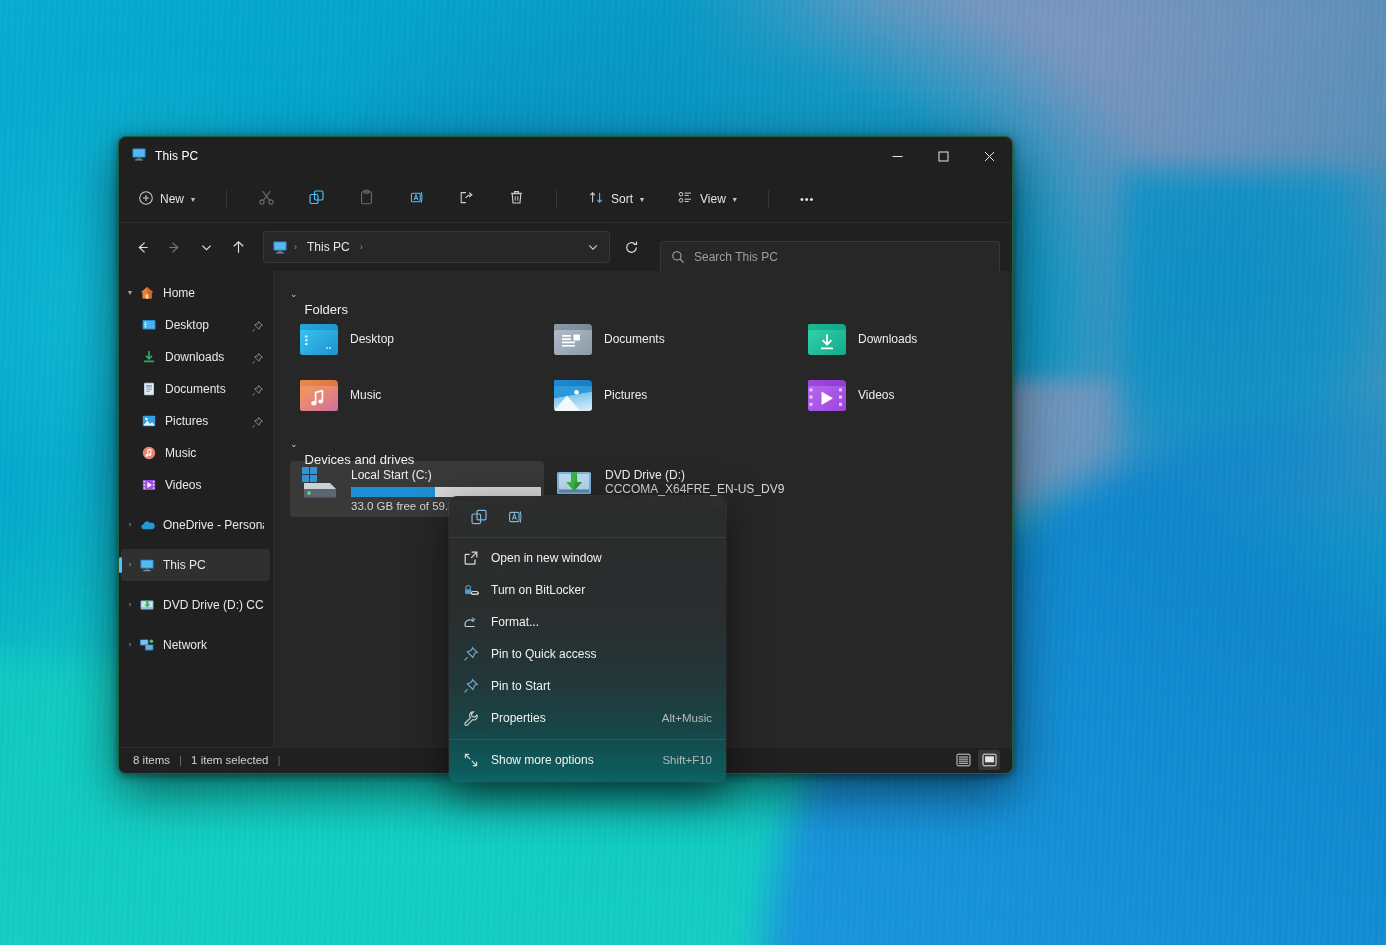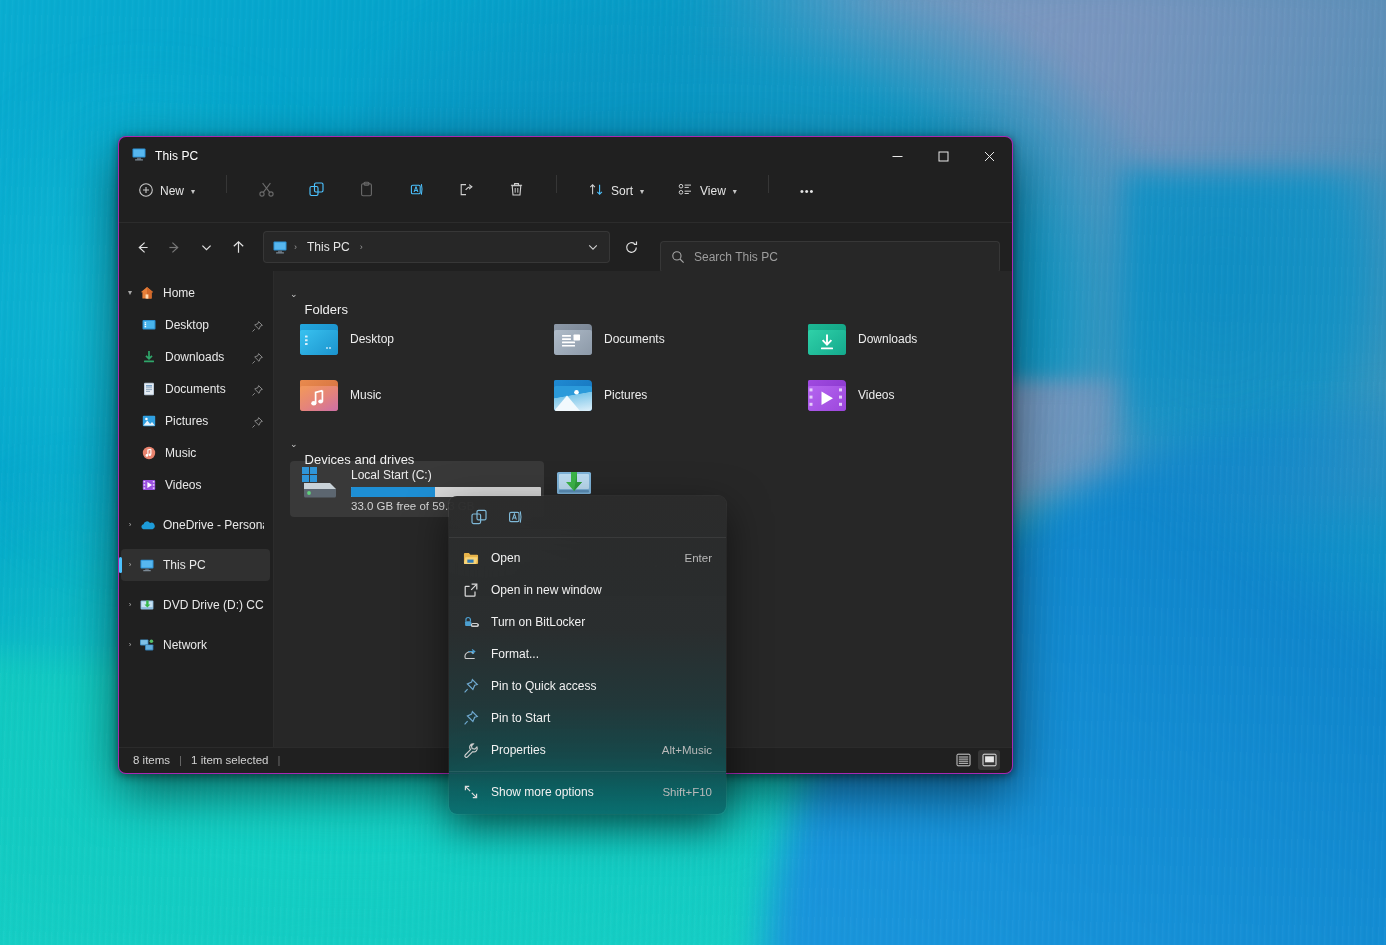--- a/index.html
+++ b/index.html
@@ -109,21 +109,21 @@
       rgba(255,255,255,0) 6px);
   }
 
   
   #window {
     position: absolute;
     left: 118px;
     top: 136px;
     width: 895px;
     height: 638px;
-    background: #a21caf;
+    background: #14532d;
     border-radius: 8px;
     box-shadow: 0 18px 52px rgba(0,0,0,.55), 0 2px 10px rgba(0,0,0,.5);
     overflow: hidden;
     display: flex;
     flex-direction: column;
     border: 1px solid rgba(255,255,255,.06);
   }
 
   
   #titlebar {
@@ -157,20 +157,21 @@
     color: #e8e8e8;
     font-size: 11px;
     cursor: default;
   }
 
   
   #cmdbar {
     height: 48px;
     background: #202020;
     display: flex;
+    align-items: center;
     padding: 0 10px;
     gap: 15px;
     flex: none;
     position: relative;
   }
   #cmdbar::after {
     content: "";
     position: absolute;
     left: 0; right: 0; bottom: 0;
     height: 1px;
@@ -1106,20 +1107,25 @@
           <div class="drive-tile">
             <span style="flex:none;">
               <svg width="40" height="34" viewBox="0 0 40 34">
                 <rect x="3" y="6" width="34" height="22" rx="1.6" fill="#7fb4da"></rect>
                 <rect x="5" y="8" width="30" height="15" rx="1" fill="#bcdcf1"></rect>
                 <rect x="5" y="24" width="30" height="2.6" rx="1" fill="#5d90b8"></rect>
                 <path d="M23 6 L23 16 L28 16 L20 25 L12 16 L17 16 L17 6 Z" fill="#3cb54a"></path>
                 <path d="M23 6 L23 16 L28 16 L20 25 Z" fill="#2e9c3c"></path>
               </svg>
             </span>
+            <div class="drive-info">
+              <div class="drive-name">DVD Drive (D:)</div>
+              <div class="drive-sub">CCCOMA_X64FRE_EN-US_DV9</div>
+              <div class="drive-free">0 bytes free of 4.67 GB</div>
+            </div>
           </div>
 
         </div>
 
       </div>
     </div>
 
     <div id="statusbar">
       <span class="status-text">8 items</span>
       <span class="status-sep">|</span>
@@ -1156,31 +1162,20 @@
         <svg width="18" height="18" viewBox="0 0 18 18">
           <rect x="3.6" y="4.4" width="9.4" height="9.2" rx="1.3" fill="none" stroke="#7fb9d8" stroke-width="1.15"></rect>
           <path d="M6.4 11.6 L8.4 5.9 L10.4 11.6 M7.2 9.9 H9.7" stroke="#7fb9d8" stroke-width="1.05" fill="none"></path>
           <path d="M14.3 3.3 Q15.7 9 14.3 14.7" stroke="#7fb9d8" stroke-width="1.1" fill="none"></path>
         </svg>
       </div>
     </div>
 
     <div id="ctx-list">
 
-      <div class="ctx-item">
-        <span class="ctx-ico">
-          <svg width="17" height="15" viewBox="0 0 17 15">
-            <path d="M1 2.6 A1 1 0 0 1 2 1.6 H6.3 L7.8 3.4 H15 A1 1 0 0 1 16 4.4 V12.4 A1 1 0 0 1 15 13.4 H2 A1 1 0 0 1 1 12.4 Z" fill="#e8b44a"></path>
-            <path d="M2.6 6.2 H15.4 L14.1 12.6 A1 1 0 0 1 13.1 13.4 H2 A1 1 0 0 1 1 12.4 Z" fill="#f7d478"></path>
-            <rect x="4.6" y="8.6" width="6.6" height="3.4" fill="#2f7ab8"></rect>
-          </svg>
-        </span>
-        <span class="ctx-label">Open</span>
-        <span class="ctx-accel">Enter</span>
-      </div>
 
       <div class="ctx-item">
         <span class="ctx-ico">
           <svg width="16" height="16" viewBox="0 0 16 16">
             <path d="M8.6 2.2 H13.8 V7.4" fill="none" stroke="#dcdcdc" stroke-width="1.2"></path>
             <path d="M13.6 2.4 L8.2 7.8" stroke="#dcdcdc" stroke-width="1.2"></path>
             <path d="M12 9.6 V13.4 A.7 .7 0 0 1 11.3 14.1 H2.9 A.7 .7 0 0 1 2.2 13.4 V5 A.7 .7 0 0 1 2.9 4.3 H6.6" fill="none" stroke="#dcdcdc" stroke-width="1.2"></path>
           </svg>
         </span>
         <span class="ctx-label">Open in new window</span>

